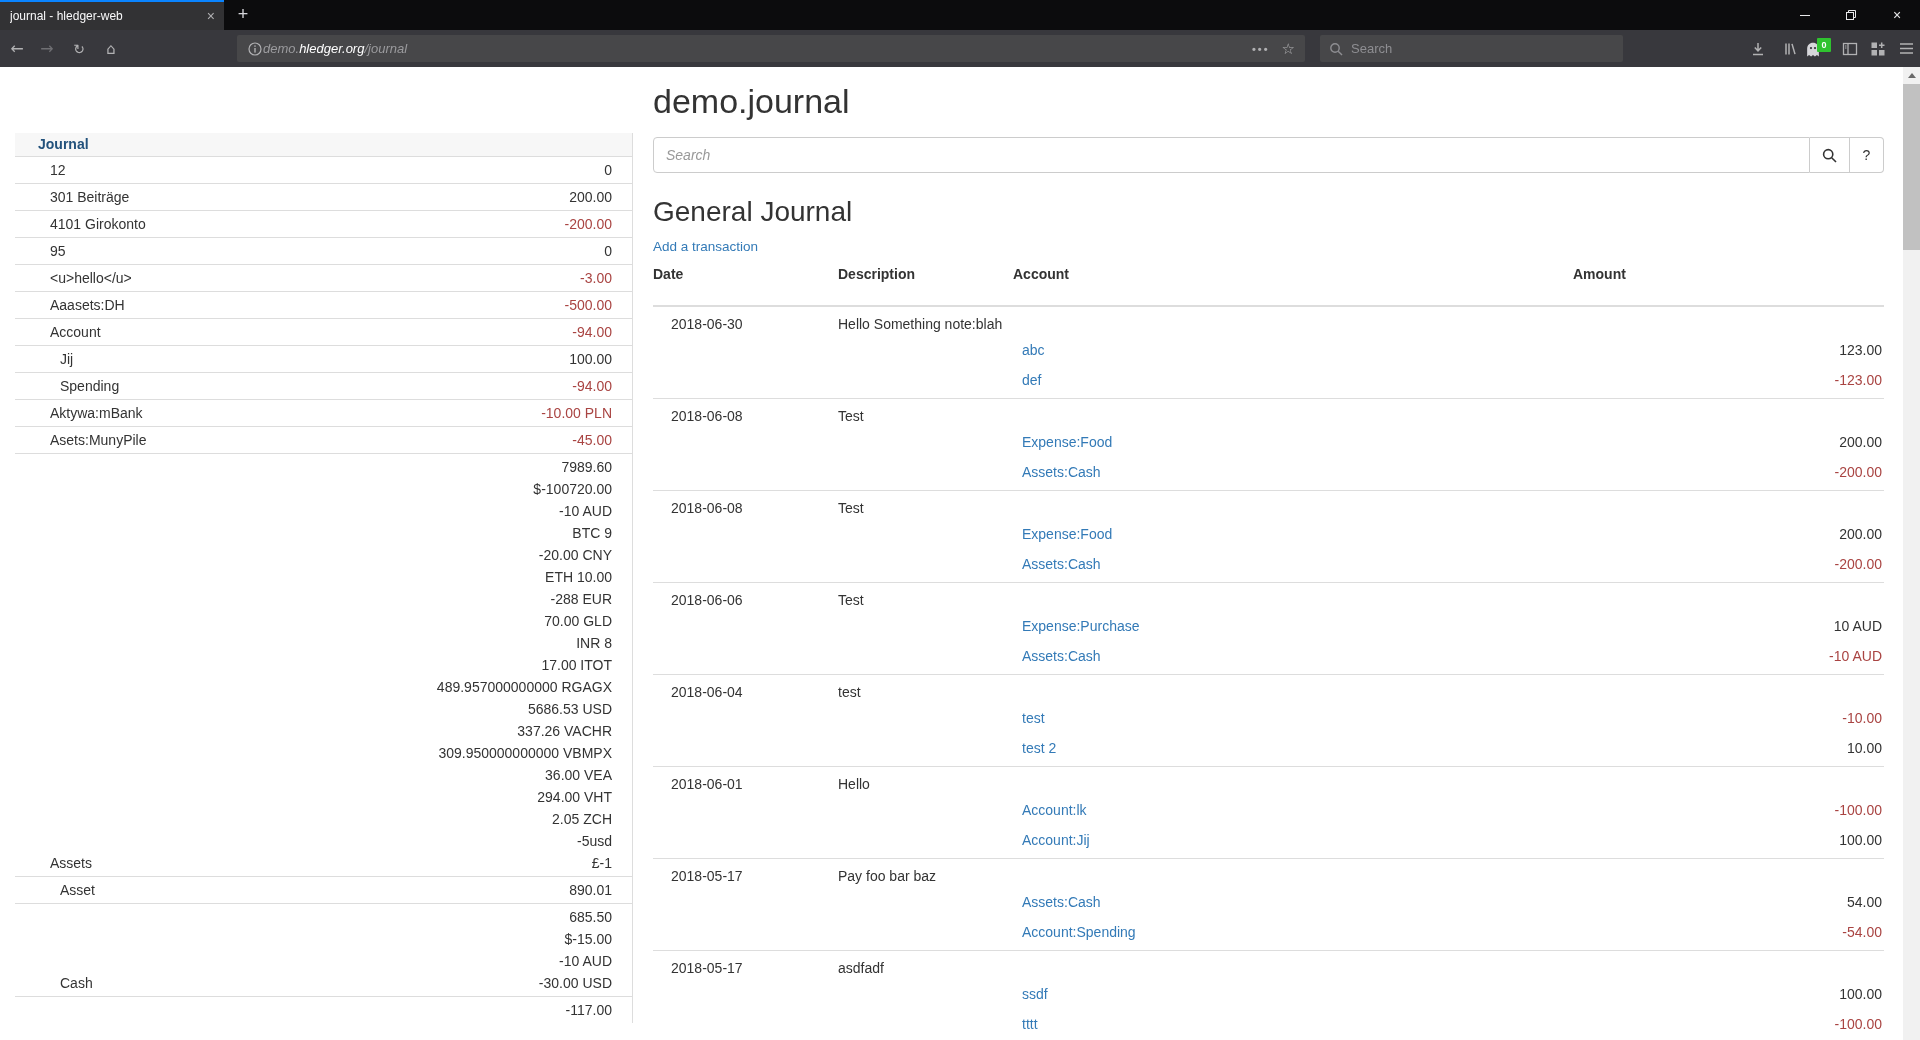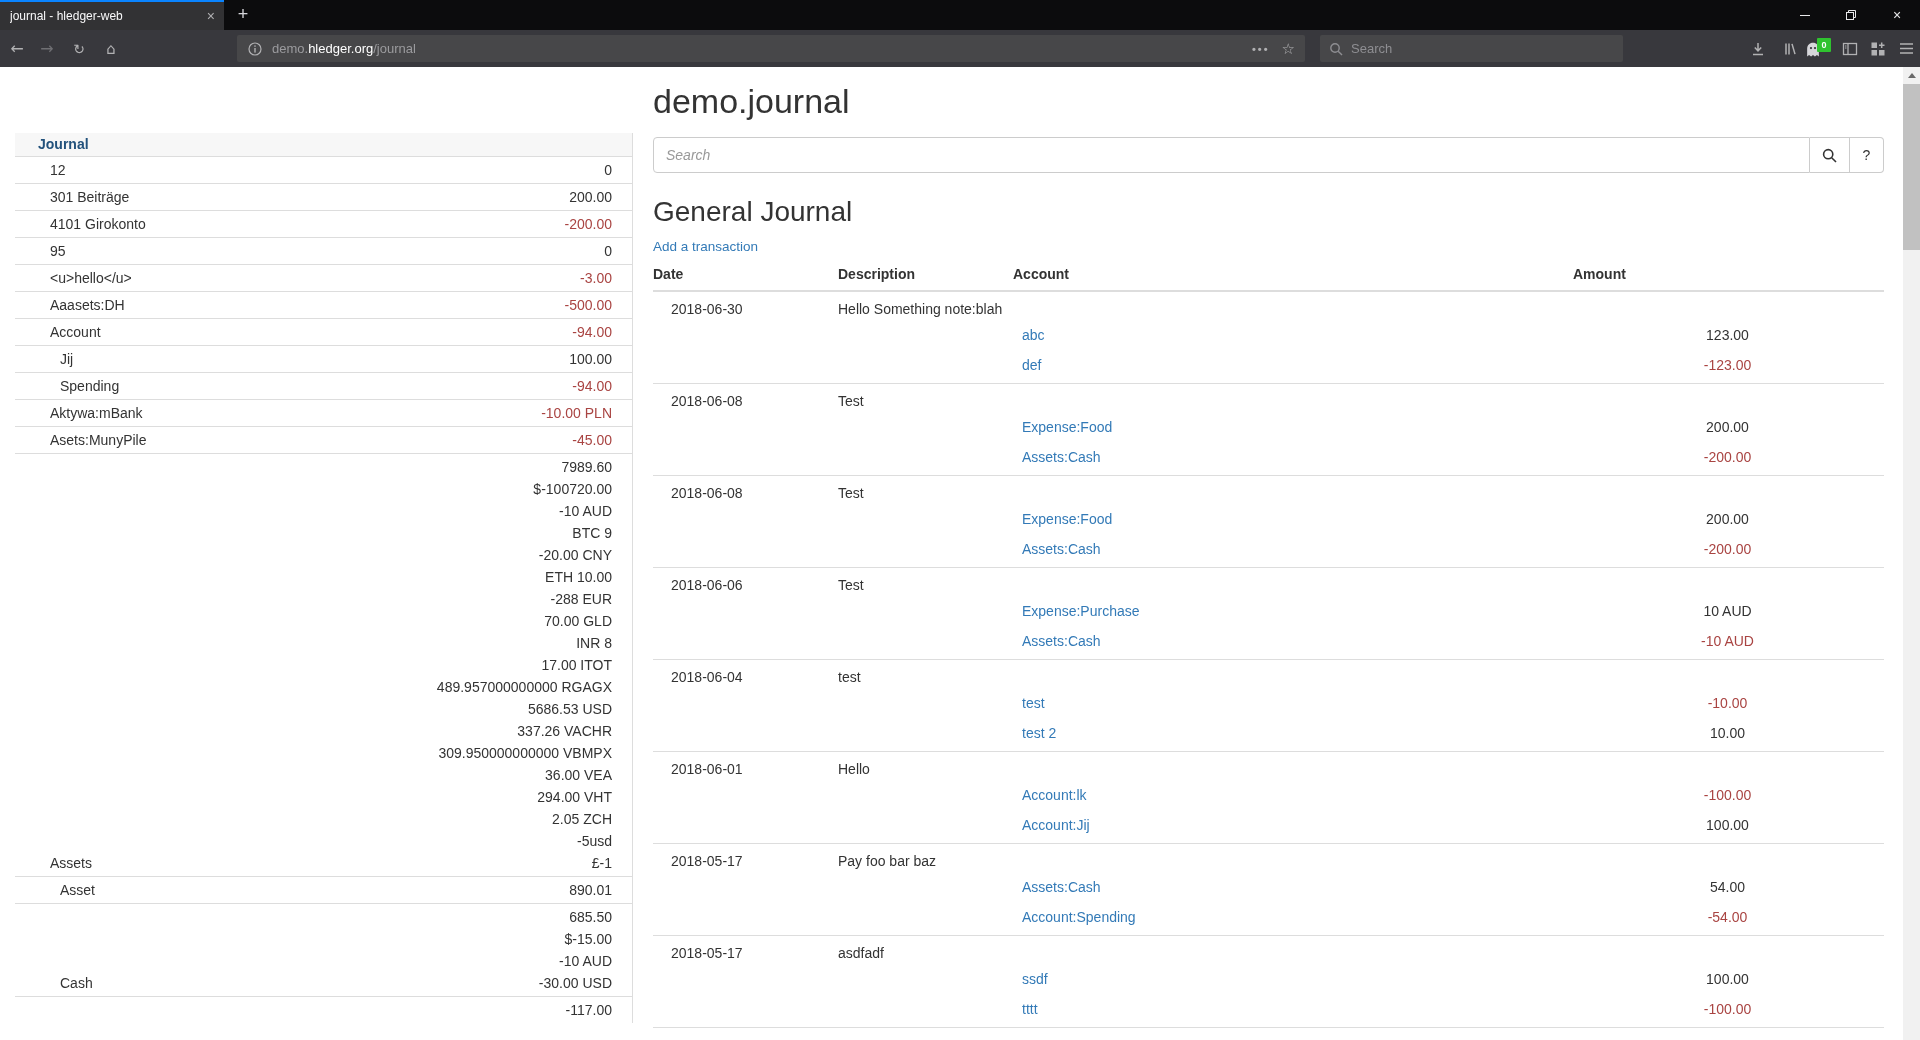--- a/index.html
+++ b/index.html
@@ -23,21 +23,21 @@
   .wb-min{left:1782px;} .wb-restore{left:1828px;} .wb-close{left:1874px;font-size:14px;}
   .min-line{width:10px;height:1px;background:#e9e9ea;}
 
   .toolbar{position:absolute;left:0;top:30px;width:1920px;height:37px;background:#38383d;}
   .tbi{position:absolute;top:0;height:37px;width:30px;display:flex;align-items:center;
        justify-content:center;color:var(--chrome-icon);font-family:"DejaVu Sans",sans-serif;}
   .i-back{left:2px;font-size:16px;} .i-fwd{left:32px;font-size:16px;color:#6f6f73;}
   .i-reload{left:64px;font-size:14px;} .i-home{left:96px;font-size:15px;}
   .urlbar{position:absolute;left:237px;top:5px;width:1068px;height:27px;background:#474749;
           border-radius:2px;display:flex;align-items:center;font-size:13px;}
-  .url-text{margin-left:9px;white-space:nowrap;}
+  .url-text{white-space:nowrap;font-style:italic;}
   .u-dim{color:#9b9b9e;} .u-domain{color:#ffffff;}
   .url-spacer{flex:1;}
   .page-actions{color:#b1b1b3;font-size:11px;letter-spacing:2px;margin-right:12px;font-weight:bold;}
   .star{color:#b1b1b3;font-size:15px;margin-right:10px;font-family:"DejaVu Sans",sans-serif;}
   .searchbox{position:absolute;left:1320px;top:5px;width:303px;height:27px;background:#474749;
              border-radius:2px;display:flex;align-items:center;}
   .searchbox .ph{color:#8e8e92;font-size:13px;margin-left:8px;}
   .rt{position:absolute;top:0;width:28px;height:37px;display:flex;align-items:center;justify-content:center;}
   .rt-download{left:1744px;} .rt-library{left:1776px;} .rt-ghost{left:1802px;}
   .rt-sidebar{left:1836px;} .rt-grid{left:1864px;} .rt-menu{left:1892px;}
@@ -74,31 +74,31 @@
   .search-group input::placeholder{font-style:italic;color:#999;}
   .sg-btn{border:1px solid #ccc;border-left:none;background:#fff;display:flex;align-items:center;
           justify-content:center;cursor:pointer;}
   .sg-search{width:40px;}
   .sg-help{width:34px;border-radius:0 4px 4px 0;font-size:14px;color:#333;font-family:"Liberation Sans",sans-serif;}
   h2.section-title{font-size:28px;font-weight:400;color:#333;margin:22px 0 0 0;line-height:34px;}
   a.add-link{display:inline-block;margin-top:9px;color:var(--link);font-size:13.5px;
              line-height:18px;text-decoration:none;cursor:pointer;}
   table.txn{width:100%;border-collapse:collapse;margin-top:4px;font-size:14px;color:#333;table-layout:fixed;}
   table.txn col.c1{width:185px;} table.txn col.c2{width:175px;} table.txn col.c3{width:560px;}
-  table.txn thead th{text-align:left;font-weight:bold;padding:6px 0 8px 0;border-bottom:2px solid #ddd;color:#333;}
+  table.txn thead th{text-align:left;font-weight:bold;padding:6px 0 23px 0;border-bottom:2px solid #ddd;color:#333;}
   th.h-date{padding-left:18px;}
   th.h-amt{text-align:right;padding-right:2px;}
   tbody.txn-block + tbody.txn-block tr:first-child td{border-top:1px solid #ddd;}
   tr.t-row td{padding:8px 0 2px 0;line-height:18px;}
   td.c-date{padding-left:18px !important;}
   tr.p-row td{padding:6px 0;line-height:18px;}
   tr.p-row.plast td{padding-bottom:9px;}
   td.c-acc{padding-left:9px !important;}
   td.c-acc a{color:var(--link);text-decoration:none;cursor:pointer;}
-  td.c-amt{text-align:center;padding-right:2px !important;}
+  td.c-amt{text-align:right;padding-right:2px !important;}
 </style>
 </head>
 <body>
 
 <div class="tabbar">
   <div class="tab">
     <span class="tab-title">journal - hledger-web</span>
     <span class="tab-close">×</span>
   </div>
   <div class="newtab">+</div>

